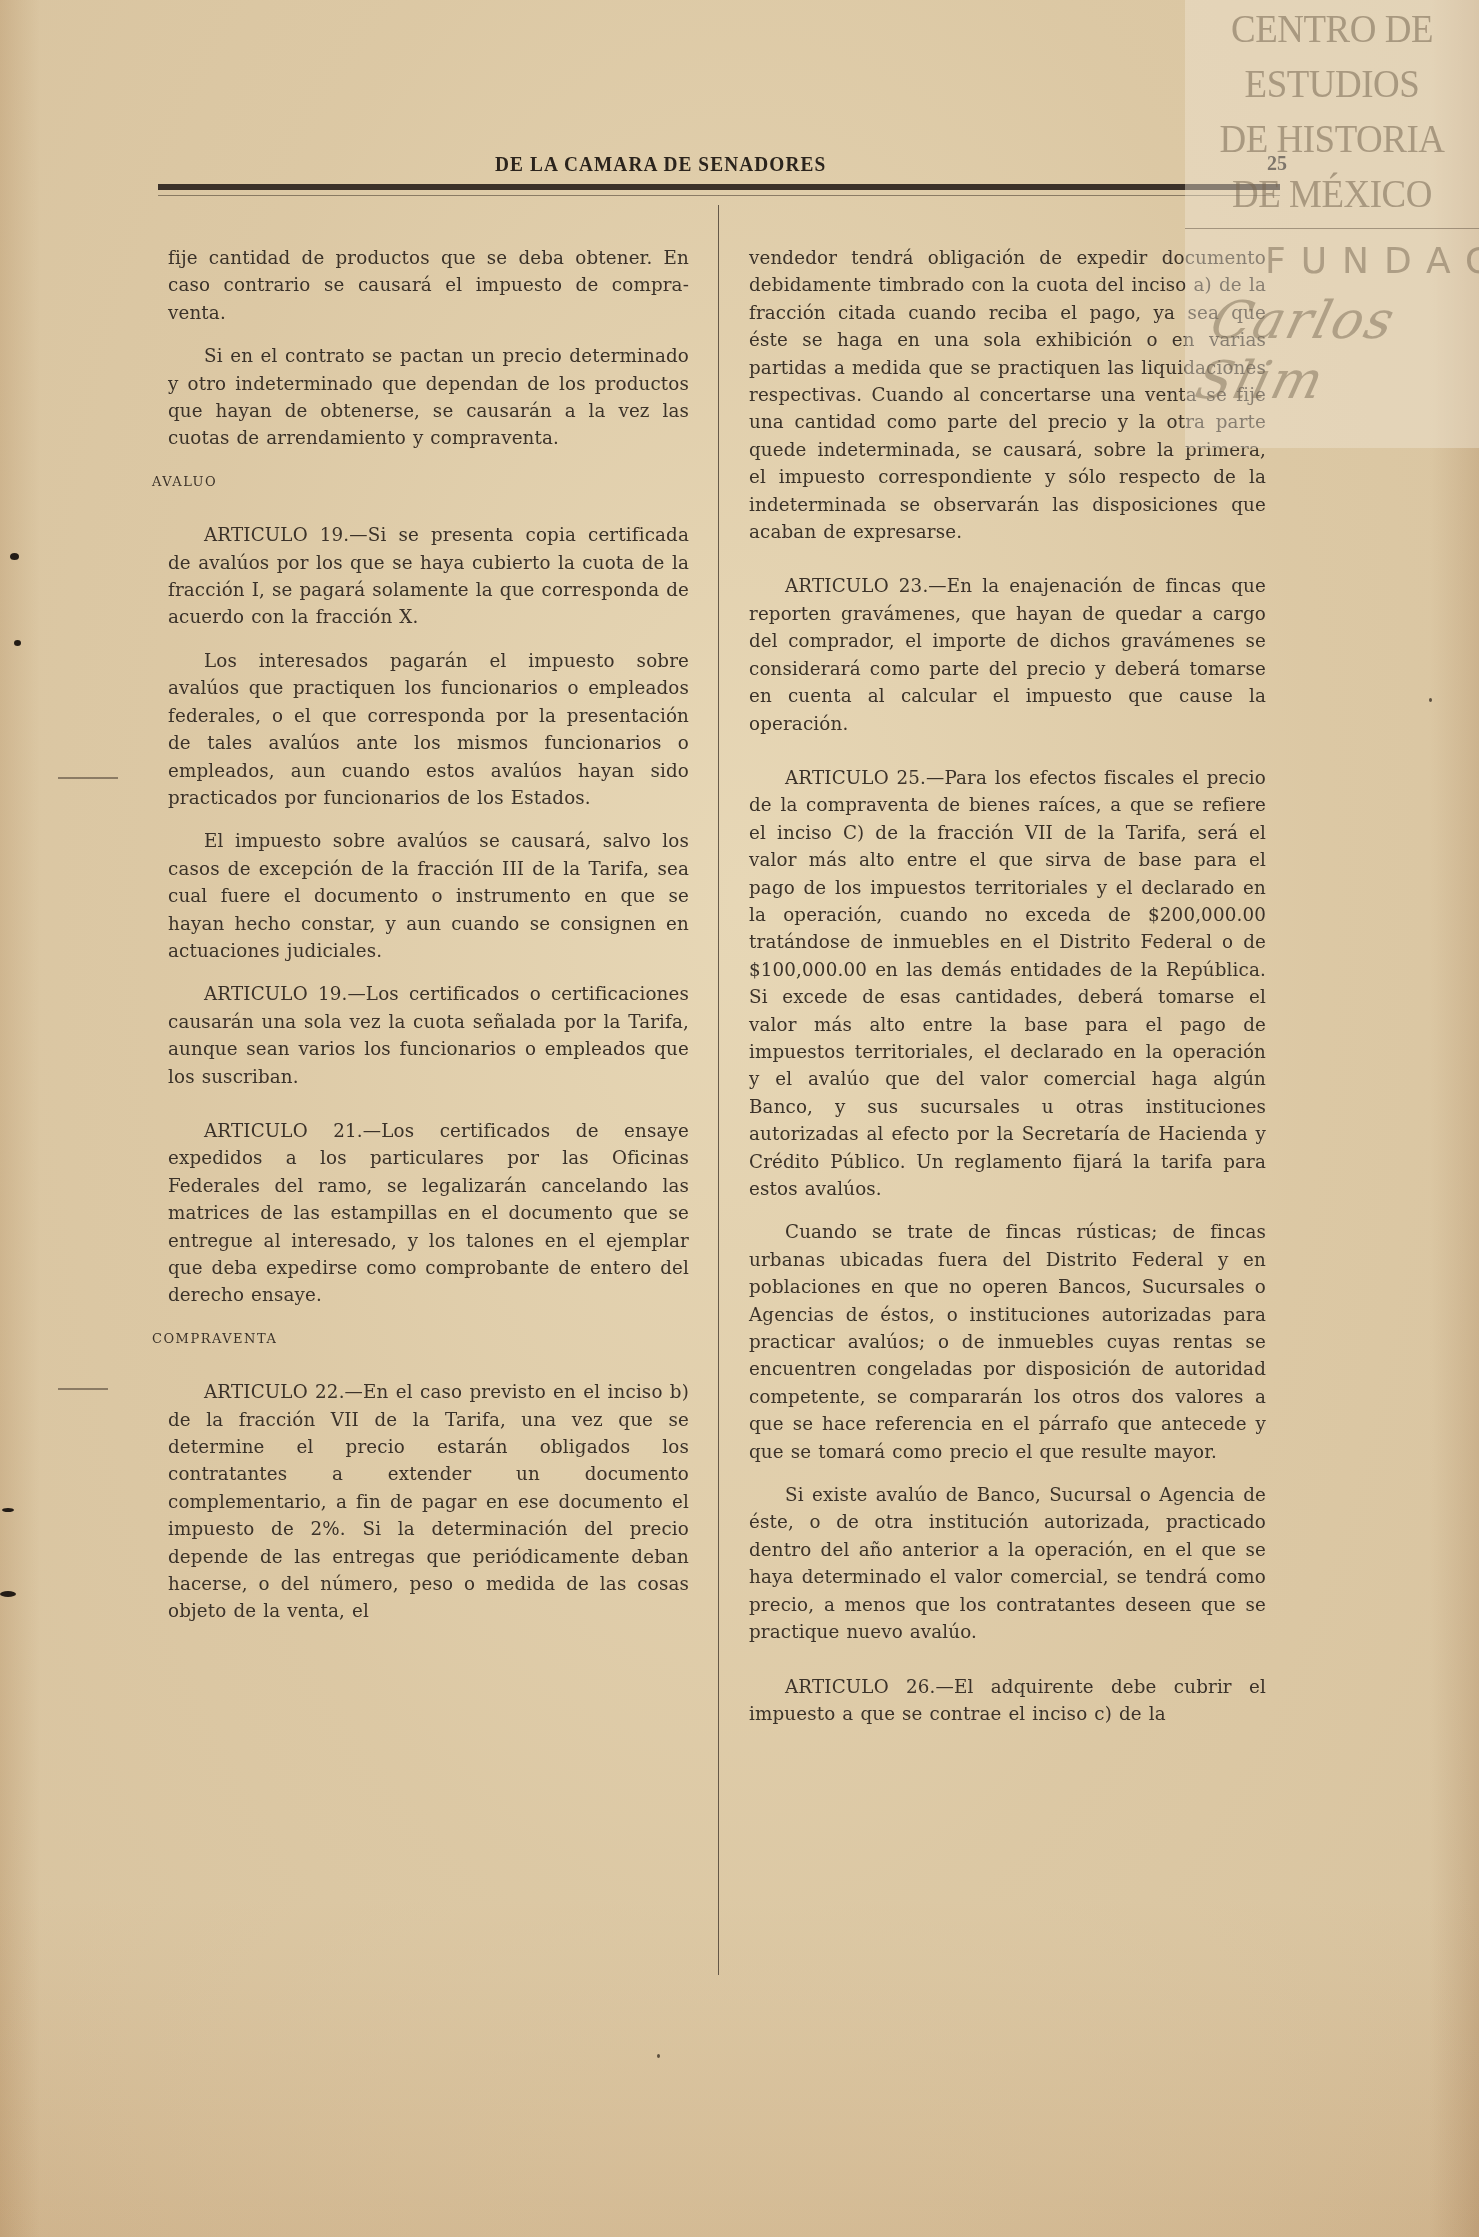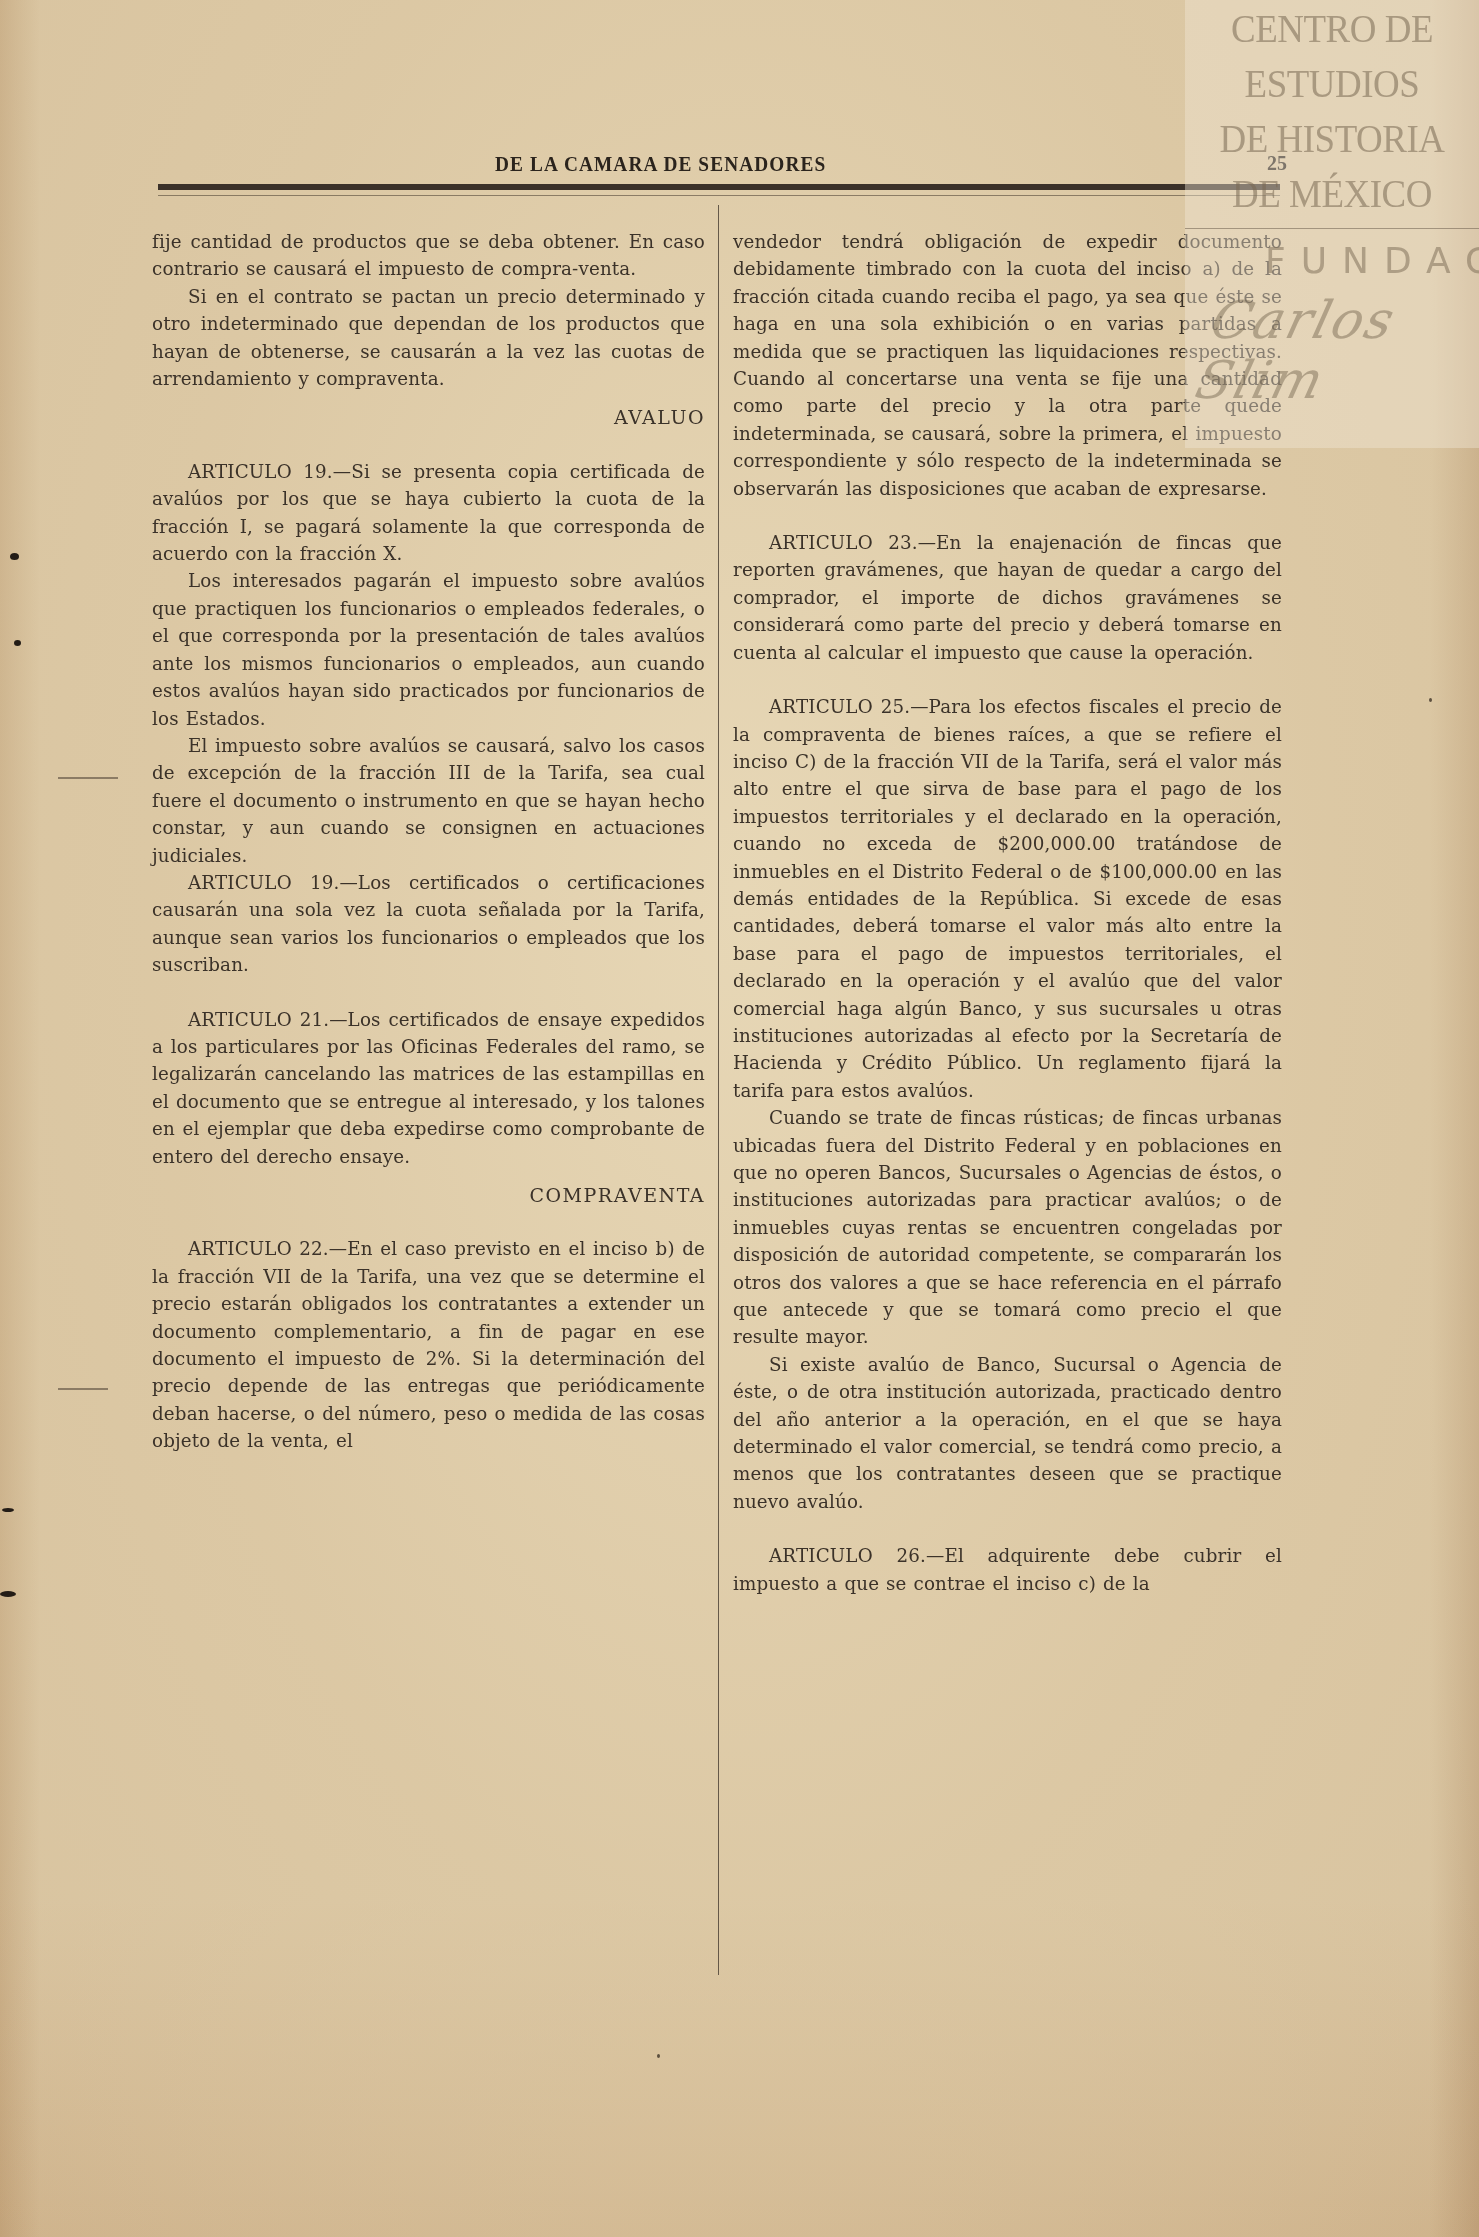--- a/index.html
+++ b/index.html
@@ -78,34 +78,34 @@
     }
     .col-left {
       left: 152px;
       width: 553px;
     }
     .col-right {
       left: 733px;
       width: 549px;
     }
     .para {
-      margin: 0;
+      margin: 16px;
       text-indent: 0;
     }
     .para.indent {
       text-indent: 36px;
     }
     .para.gap-before {
       margin-top: 27px;
     }
     .section-title {
-      text-align: right;
+      text-align: left;
       margin: 12px 0 26px 0;
       letter-spacing: 1.5px;
-      font-size: 19px;
+      font-size: 13px;
       text-indent: 0;
     }
     .watermark {
       position: absolute;
       left: 1185px;
       top: 0;
       width: 294px;
       height: 448px;
       background: rgba(240,232,214,0.42);
       pointer-events: none;

